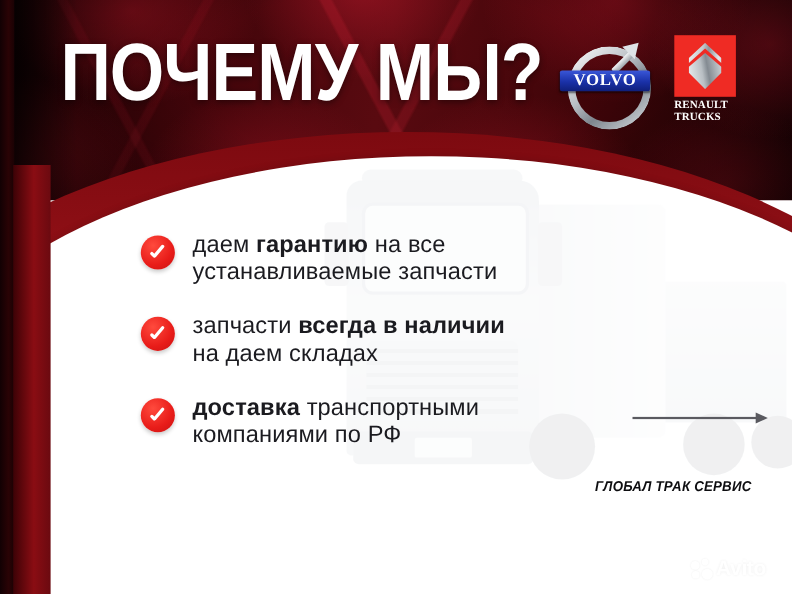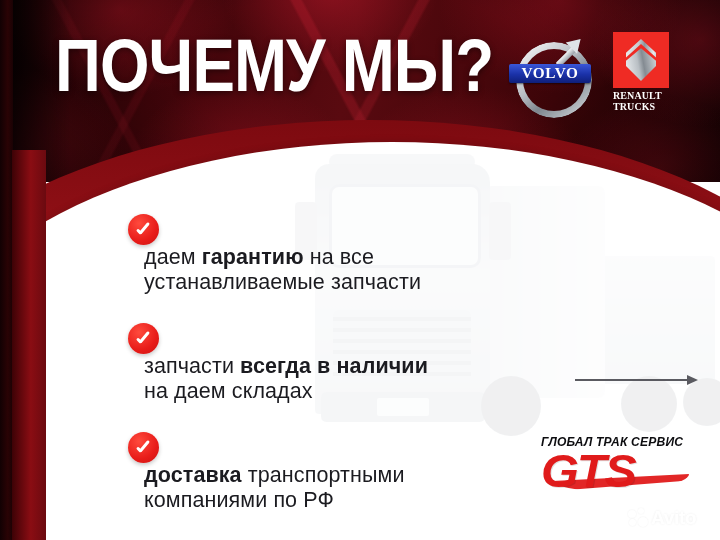--- a/index.html
+++ b/index.html
@@ -100,21 +100,21 @@
      background:linear-gradient(90deg,#c6cdd5,#eef1f4);}
   .tk-trailer{left:300px;top:96px;width:130px;height:128px;border-radius:4px;
      background:linear-gradient(180deg,#dfe4e9,#b9c2cb);}
   .tk-wh1{left:196px;top:216px;width:60px;height:60px;border-radius:50%;background:#59636e;}
   .tk-wh2{left:336px;top:216px;width:56px;height:56px;border-radius:50%;background:#59636e;}
   .tk-wh3{left:398px;top:218px;width:48px;height:48px;border-radius:50%;background:#59636e;}
   .tk-roof{left:44px;top:-6px;width:146px;height:16px;border-radius:8px;background:#aab3bd;}
 
   
   .bullets{position:absolute;left:128px;top:210px;width:430px;}
-  .bullet{position:relative;display:flex;align-items:flex-start;margin-bottom:24px;flex-direction:column;}
+  .bullet{position:relative;display:flex;align-items:flex-start;margin-bottom:24px;}
   .check{flex:0 0 auto;width:31px;height:31px;border-radius:50%;margin-top:4px;
      background:radial-gradient(circle at 36% 30%,#ff4a3d,#e81c19 60%,#c91212);
      box-shadow:0 2px 4px rgba(0,0,0,.22);position:relative;}
   .check:before{content:"";position:absolute;left:9px;top:14px;width:6px;height:3px;
      background:#fff;border-radius:2px;transform:rotate(45deg);transform-origin:left center;}
   .check:after{content:"";position:absolute;left:12px;top:18px;width:14px;height:3.4px;
      background:#fff;border-radius:2px;transform:rotate(-50deg);transform-origin:left center;}
   .btxt{margin-left:16px;font-size:21.5px;line-height:25px;color:#1b1b20;
      font-family:"Liberation Sans",sans-serif;font-weight:400;letter-spacing:.1px;}
   .btxt b{font-weight:700;}
@@ -238,24 +238,20 @@
 
   <div class="swipe">
     <div class="swipe-arrow">
       <div class="ln"></div>
         <div class="hd"></div>
     </div>
   </div>
 
   <div class="gts">
     <div class="gts-top">ГЛОБАЛ ТРАК СЕРВИС</div>
-    <div class="gts-main">
-      <div class="gts-swoosh"></div>
-      <div class="gts-word">GTS</div>
-    </div>
   </div>
 
   <div class="avito">
     <div class="av-dots">
       <i class="av-d1"></i>
         <i class="av-d2"></i>
         <i class="av-d3"></i>
         <i class="av-d4"></i>
     </div>
     <div class="av-txt">Avito</div>

